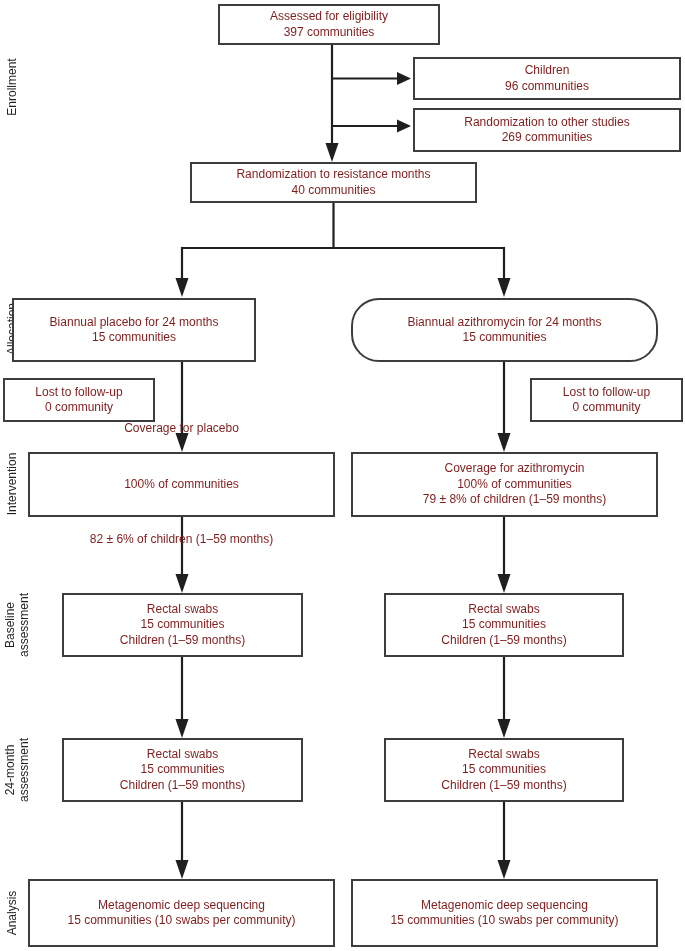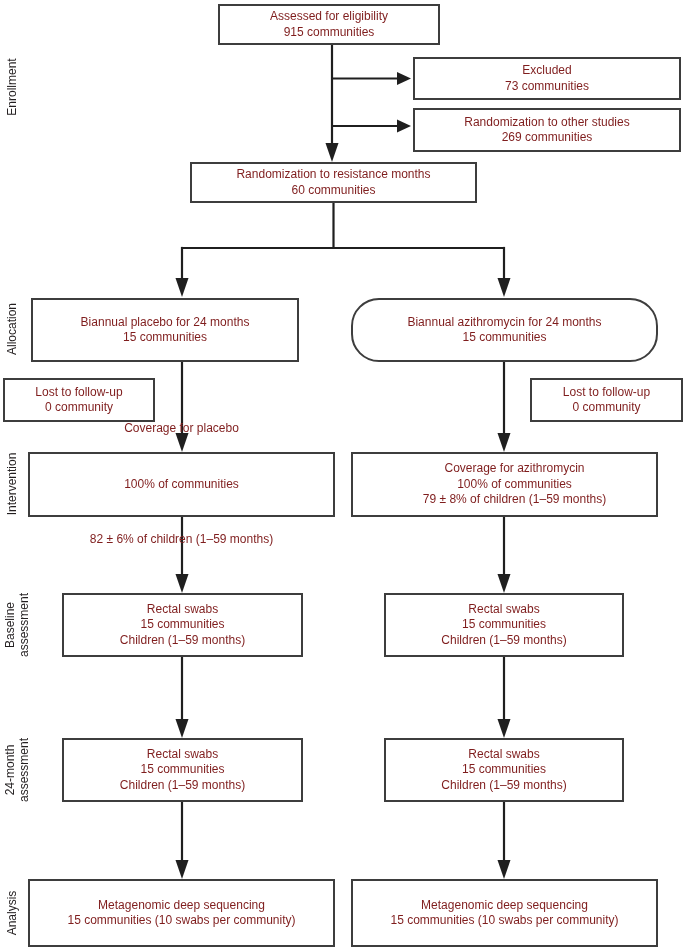--- a/index.html
+++ b/index.html
@@ -35,21 +35,21 @@
     text-align:center;
     color:#231f20;
   }
   .stage .ln { display:block; }
 
   
   #box-assessed        { left:218px; top:4px;   width:222px; height:41px; }
   #box-excluded        { left:413px; top:57px;  width:268px; height:43px; }
   #box-other-studies   { left:413px; top:108px; width:268px; height:44px; }
   #box-resistance      { left:190px; top:162px; width:287px; height:41px; }
-  #box-alloc-placebo   { left:31px;  top:298px; width:268px; height:64px; }
+  #box-alloc-placebo   { left:12px;  top:298px; width:244px; height:64px; }
   #box-alloc-azithro   { left:351px; top:298px; width:307px; height:64px;border-radius:28px; }
   #box-ltf-left        { left:3px;   top:378px; width:152px; height:44px; }
   #box-ltf-right       { left:530px; top:378px; width:153px; height:44px; }
   #box-cov-placebo     { left:28px;  top:452px; width:307px; height:65px;gap:40px; }
   #box-cov-azithro     { left:351px; top:452px; width:307px; height:65px;padding-left:20px; }
   #box-base-left       { left:62px;  top:593px; width:241px; height:64px; }
   #box-base-right      { left:384px; top:593px; width:240px; height:64px; }
   #box-m24-left        { left:62px;  top:738px; width:241px; height:64px; }
   #box-m24-right       { left:384px; top:738px; width:240px; height:64px; }
   #box-analysis-left   { left:28px;  top:879px; width:307px; height:68px; }
@@ -137,36 +137,36 @@
     </div>
   </div>
   <div class="stage" id="stage-analysis">
     <div class="stage-inner">
         <span class="ln">Analysis</span>
       </div>
   </div>
 
   <div class="node" id="box-assessed">
     <div class="ln">Assessed for eligibility</div>
-    <div class="ln">915 communities</div>
+    <div class="ln">397 communities</div>
   </div>
 
   <div class="node" id="box-excluded">
-    <div class="ln">Excluded</div>
-    <div class="ln">73 communities</div>
+    <div class="ln">Children</div>
+    <div class="ln">96 communities</div>
   </div>
 
   <div class="node" id="box-other-studies">
     <div class="ln">Randomization to other studies</div>
     <div class="ln">269 communities</div>
   </div>
 
   <div class="node" id="box-resistance">
     <div class="ln">Randomization to resistance months</div>
-    <div class="ln">60 communities</div>
+    <div class="ln">40 communities</div>
   </div>
 
   <div class="node" id="box-alloc-placebo">
     <div class="ln">Biannual placebo for 24 months</div>
     <div class="ln">15 communities</div>
   </div>
 
   <div class="node" id="box-alloc-azithro">
     <div class="ln">Biannual azithromycin for 24 months</div>
     <div class="ln">15 communities</div>

